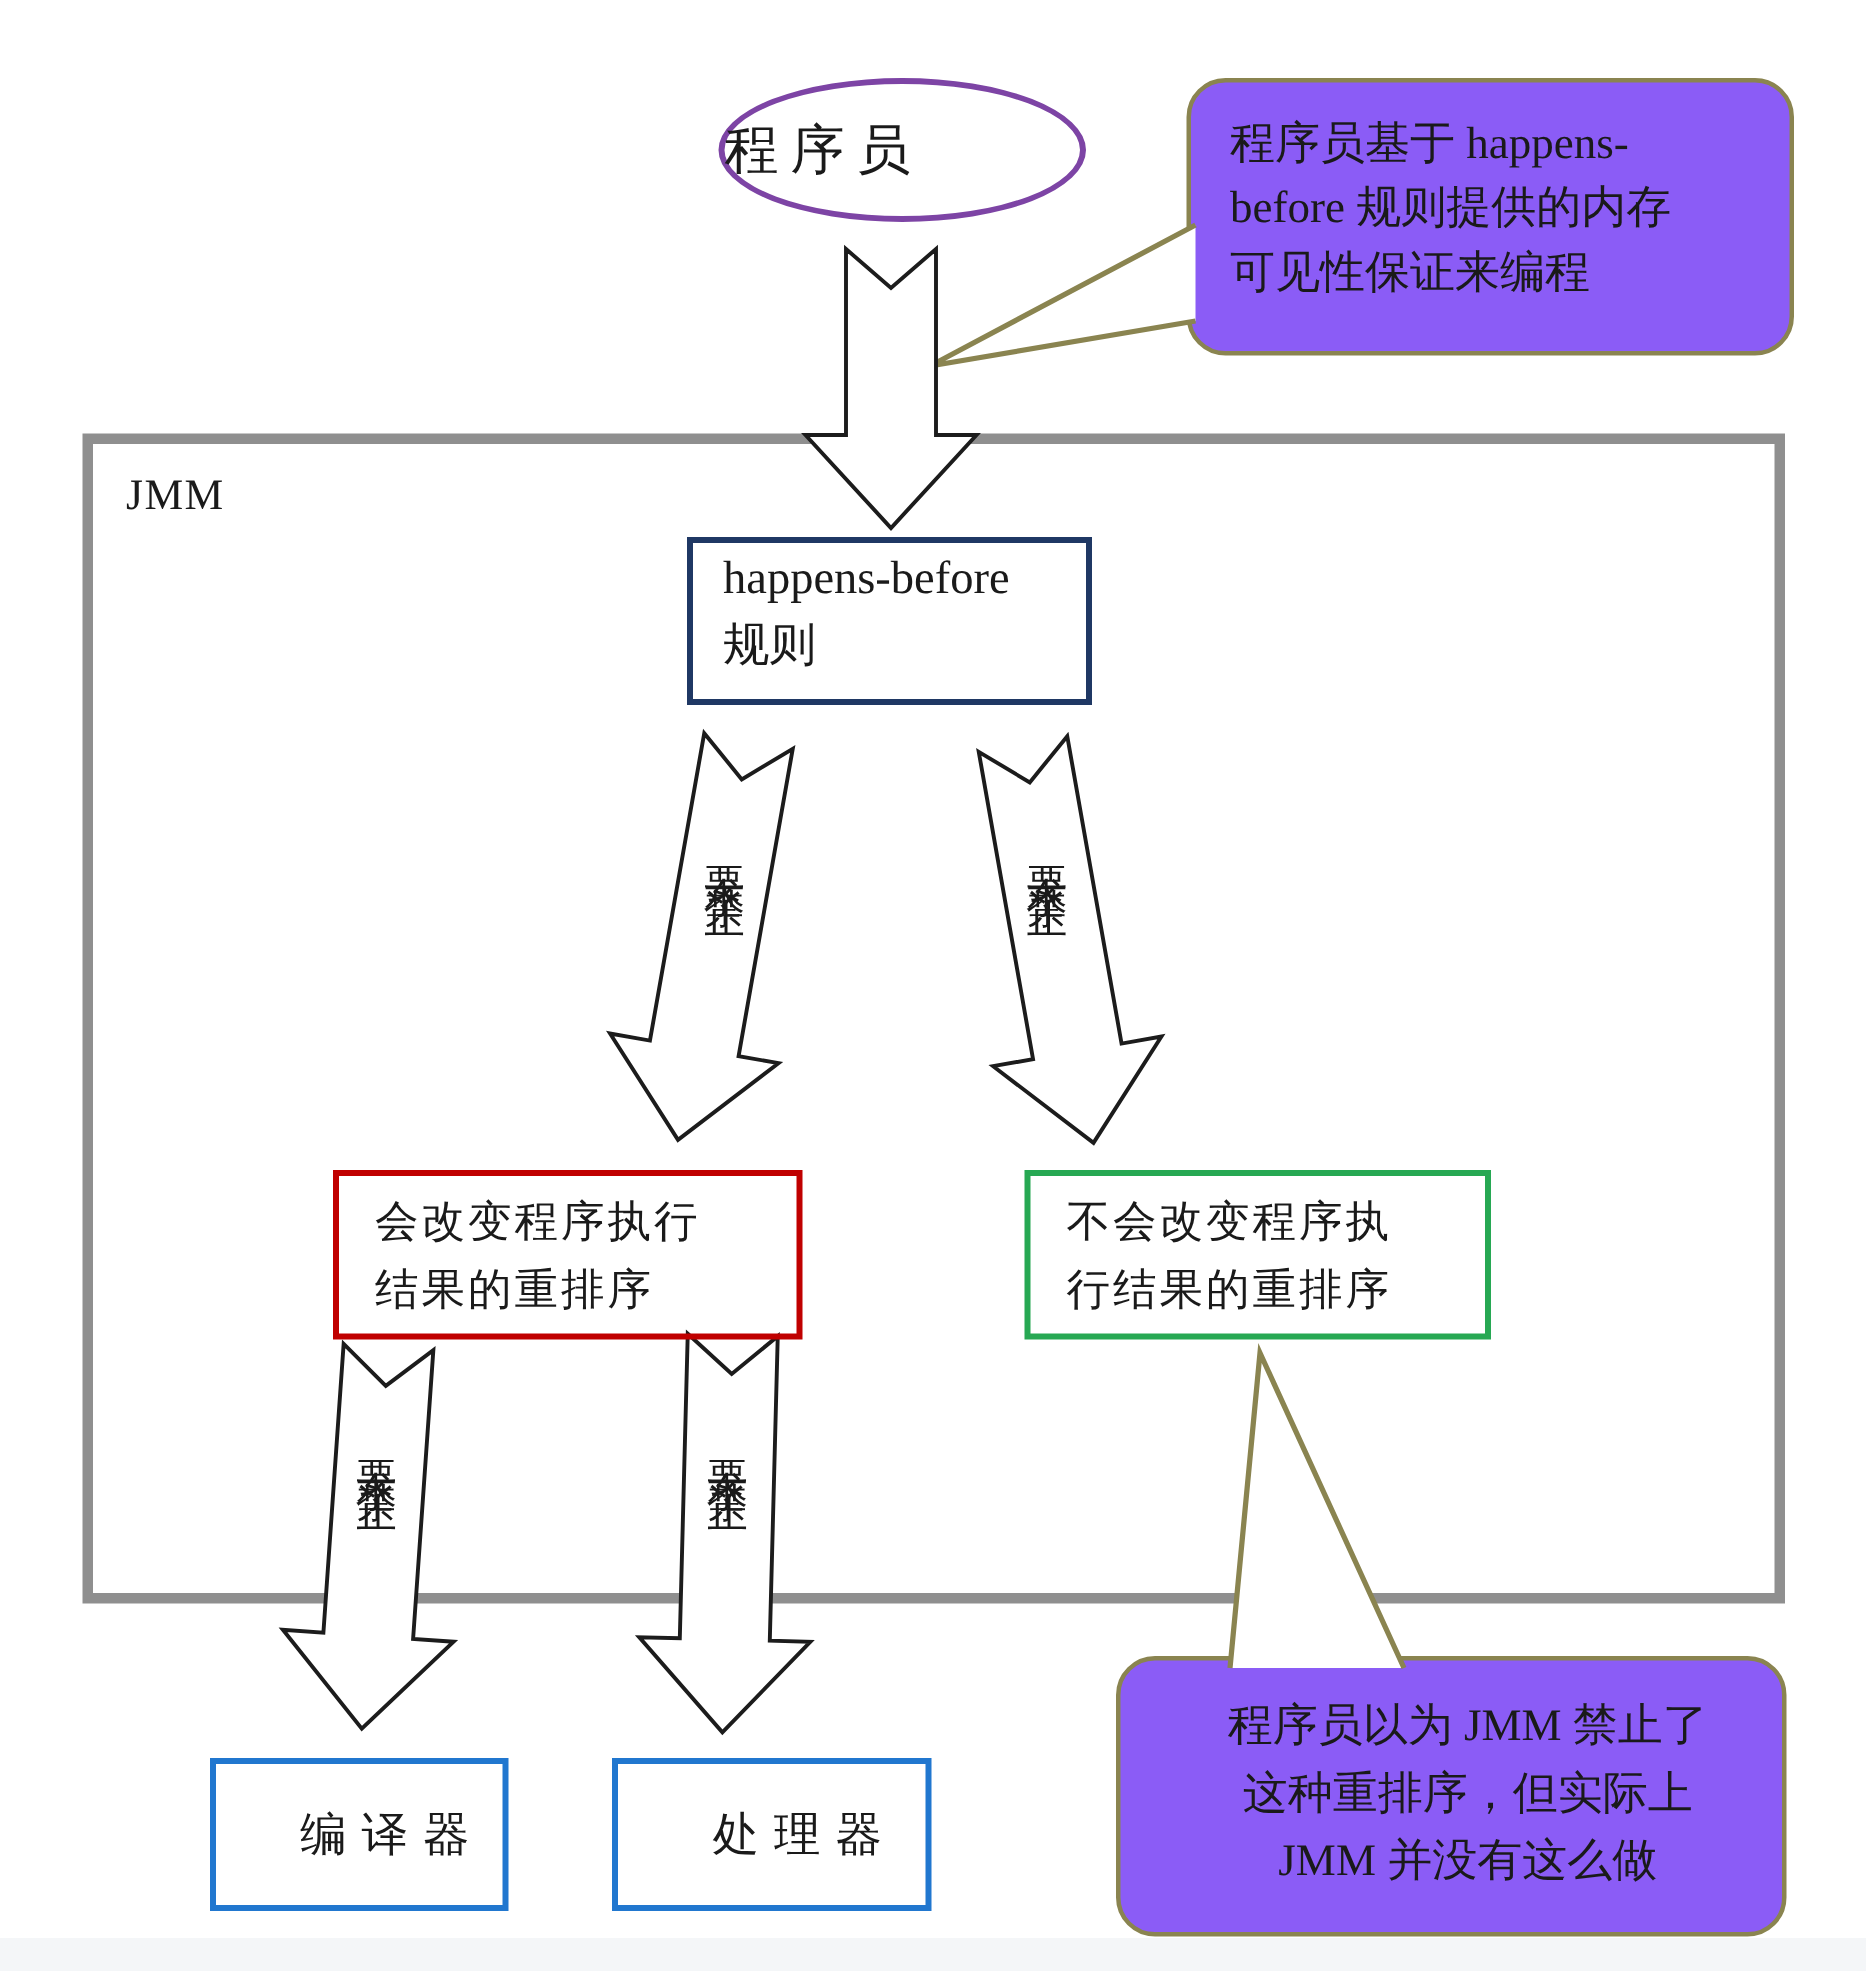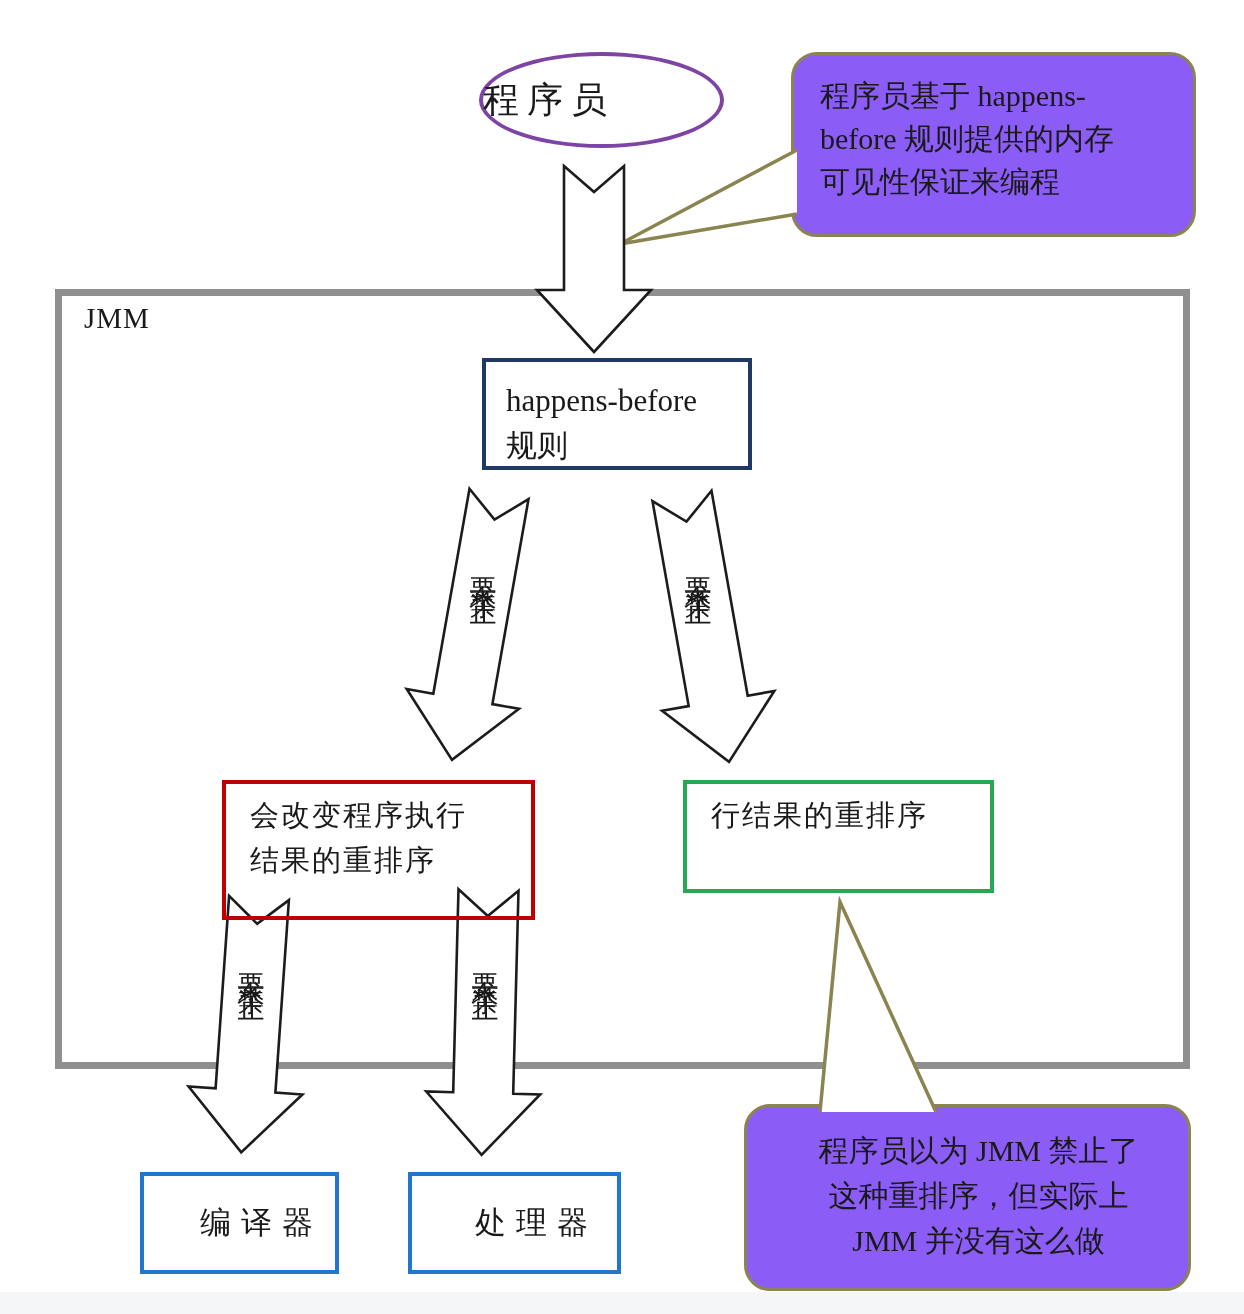--- a/index.html
+++ b/index.html
@@ -21,21 +21,21 @@
   }
   .abs{position:absolute;box-sizing:border-box;}
 
   
   .jmm{
     left:55px;top:289px;width:1135px;height:780px;
     border:7px solid var(--container-border);
     background:transparent;
   }
   .jmm-label{
-    position:absolute;left:22px;top:6px;
+    position:absolute;left:22px;top:18px;
     font-size:29px;letter-spacing:1px;
   }
 
   
   .ellipse{
     left:479px;top:52px;width:245px;height:96px;
     border:4px solid var(--ellipse-border);
     border-radius:50%;
     display:flex;align-items:center;
     font-size:36px;letter-spacing:8px;
@@ -56,24 +56,24 @@
   .callout-bottom{
     left:744px;top:1104px;width:447px;height:187px;
     padding:21px 10px 0 32px;line-height:45px;text-align:center;
   }
 
   
   .node{background:transparent;}
   .hb-box{
     left:458px;top:358px;width:270px;height:112px;
     border:4px solid var(--hb-box-border);
-    padding:16px 0 0 20px;line-height:45px;font-size:31px;margin-left:24px;
+    padding:0 0 0 20px;line-height:45px;font-size:31px;
   }
   .red-box{
-    left:222px;top:780px;width:313px;height:140px;
+    left:222px;top:780px;width:313px;height:113px;
     border:4px solid var(--red-box-border);
     padding:9px 0 0 24px;line-height:45px;font-size:29px;letter-spacing:2px;
   }
   .green-box{
     left:683px;top:780px;width:311px;height:113px;
     border:4px solid var(--green-box-border);
     padding:9px 0 0 24px;line-height:45px;font-size:29px;letter-spacing:2px;
   }
   .blue-box{
     border:4px solid var(--blue-box-border);
@@ -147,20 +147,21 @@
     <div>happens-before</div>
     <div>规则</div>
   </div>
 
   <div class="abs node red-box">
     <div>会改变程序执行</div>
     <div>结果的重排序</div>
   </div>
 
   <div class="abs node green-box">
+    <div>不会改变程序执</div>
     <div>行结果的重排序</div>
   </div>
 
   <div class="abs blue-box compiler">
     <span>编译器</span>
   </div>
 
   <div class="abs blue-box processor">
     <span>处理器</span>
   </div>

